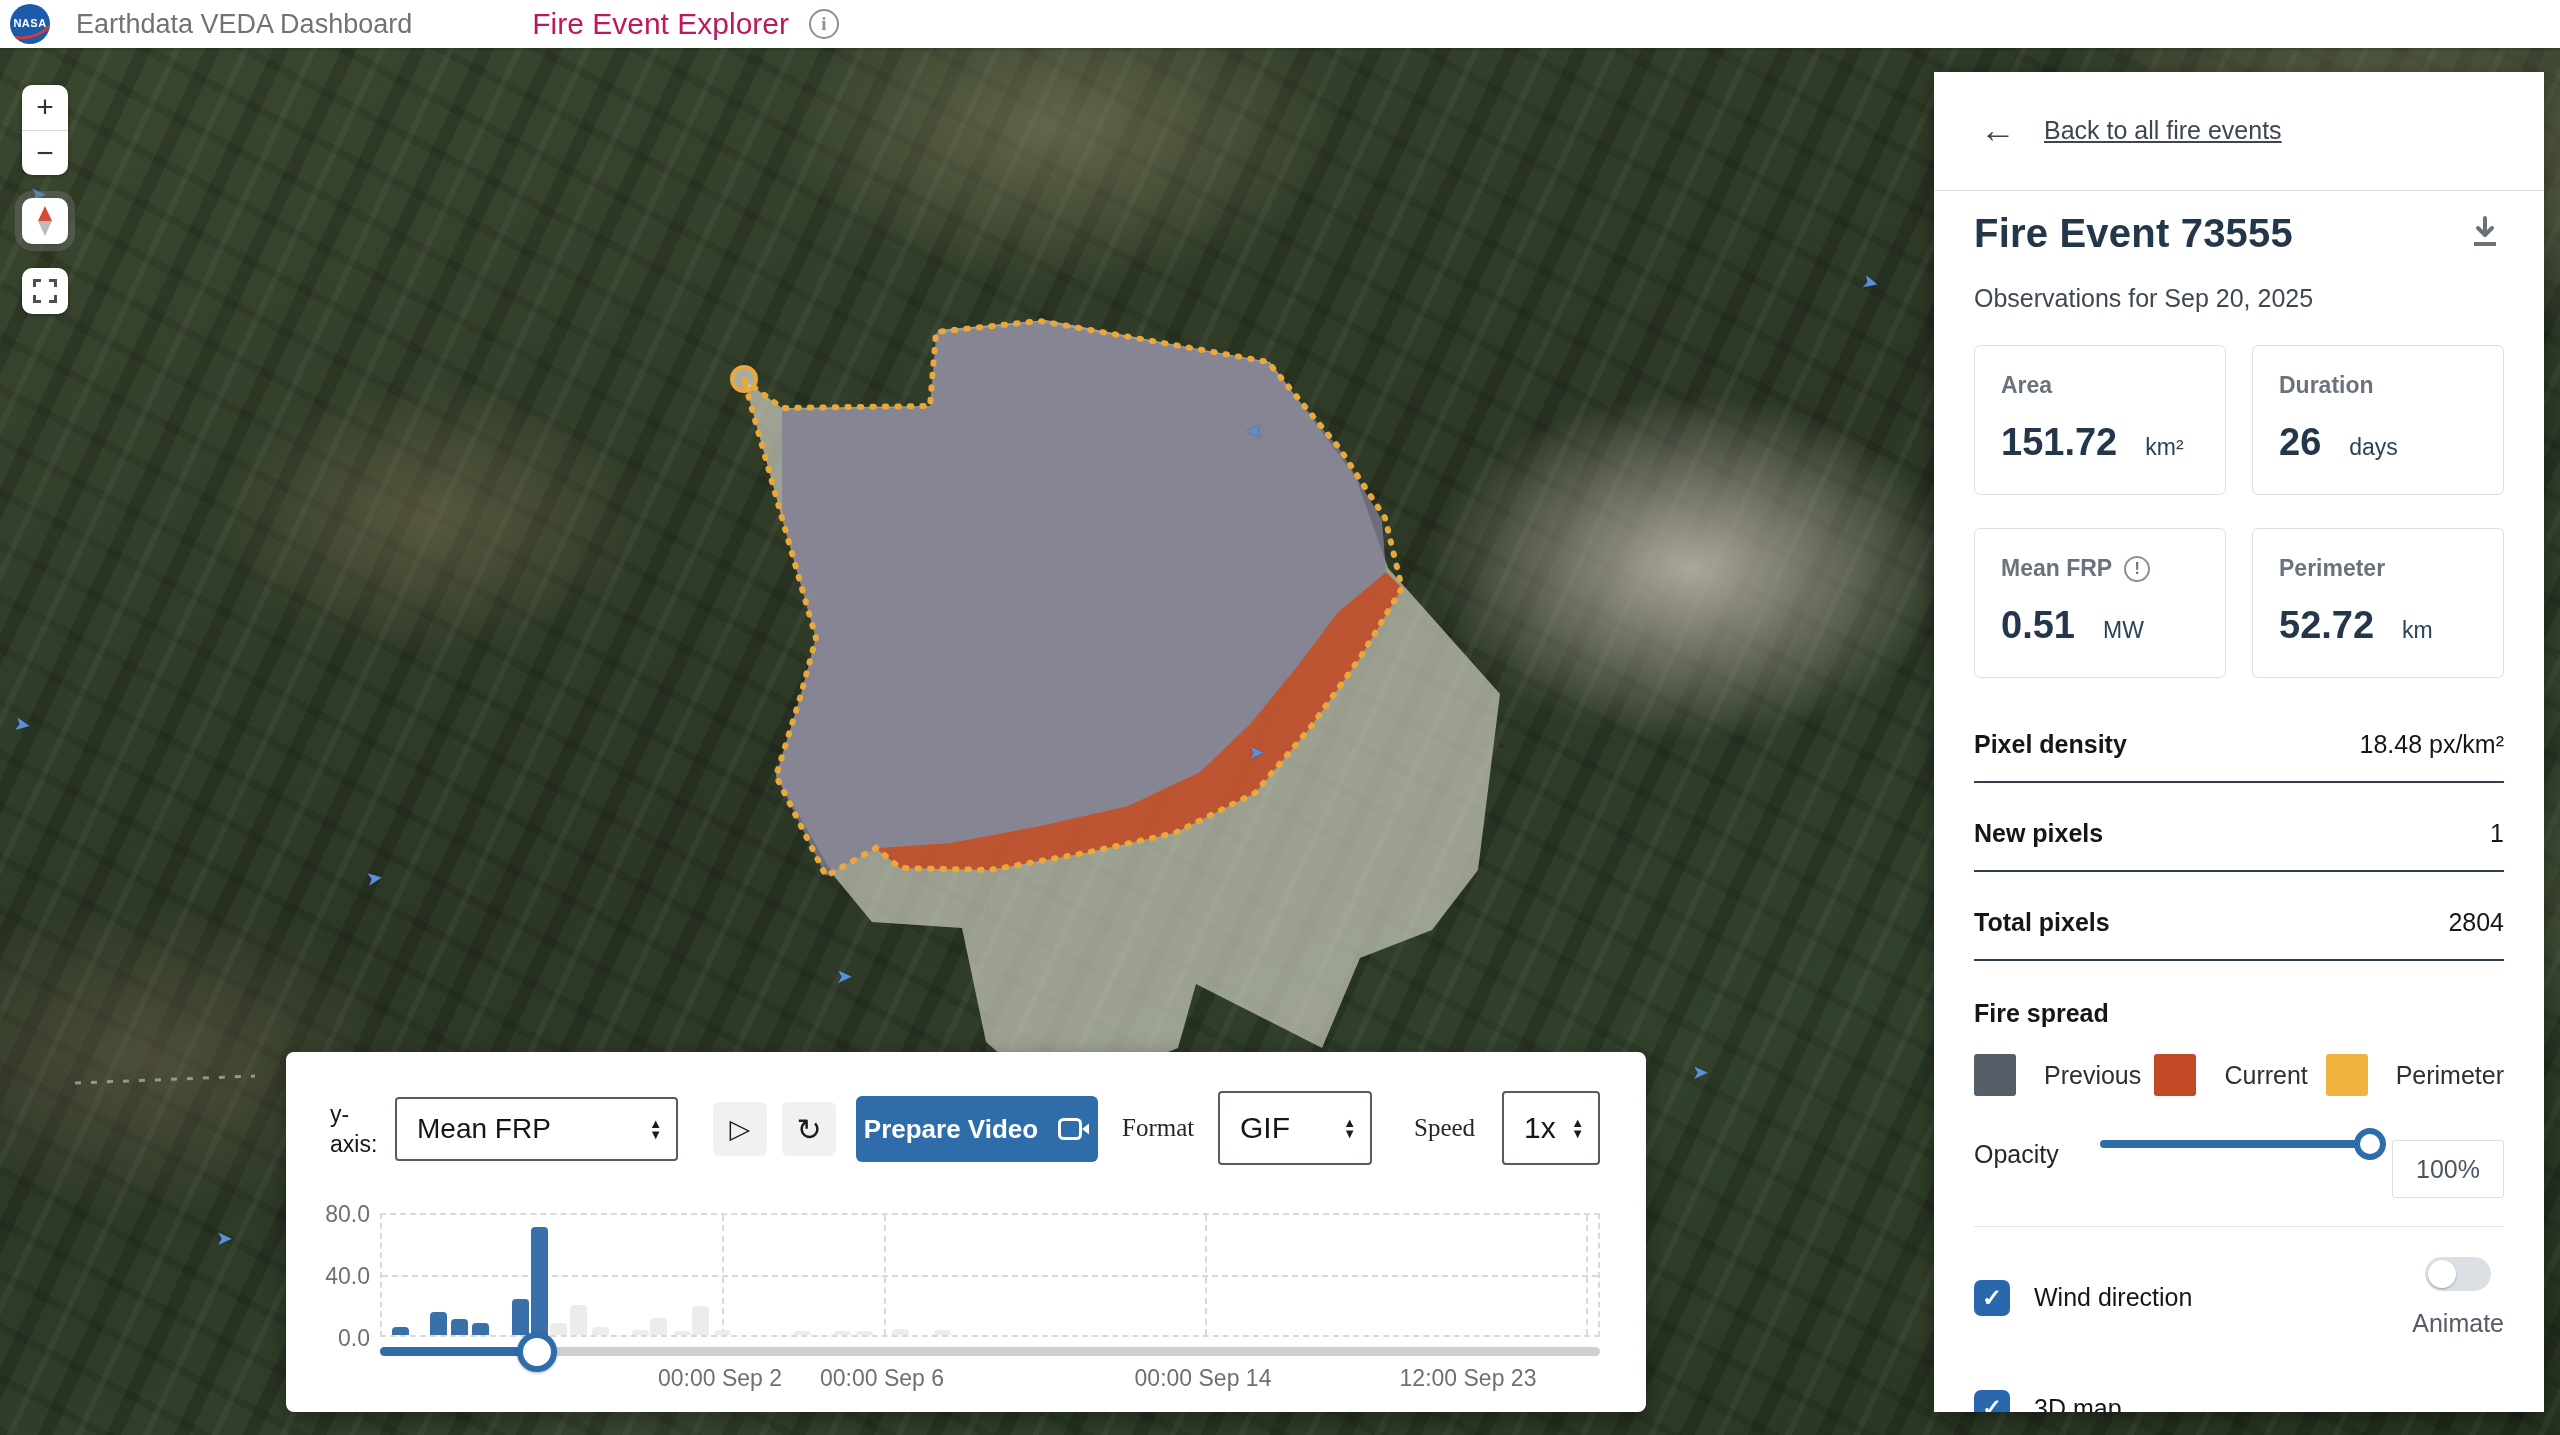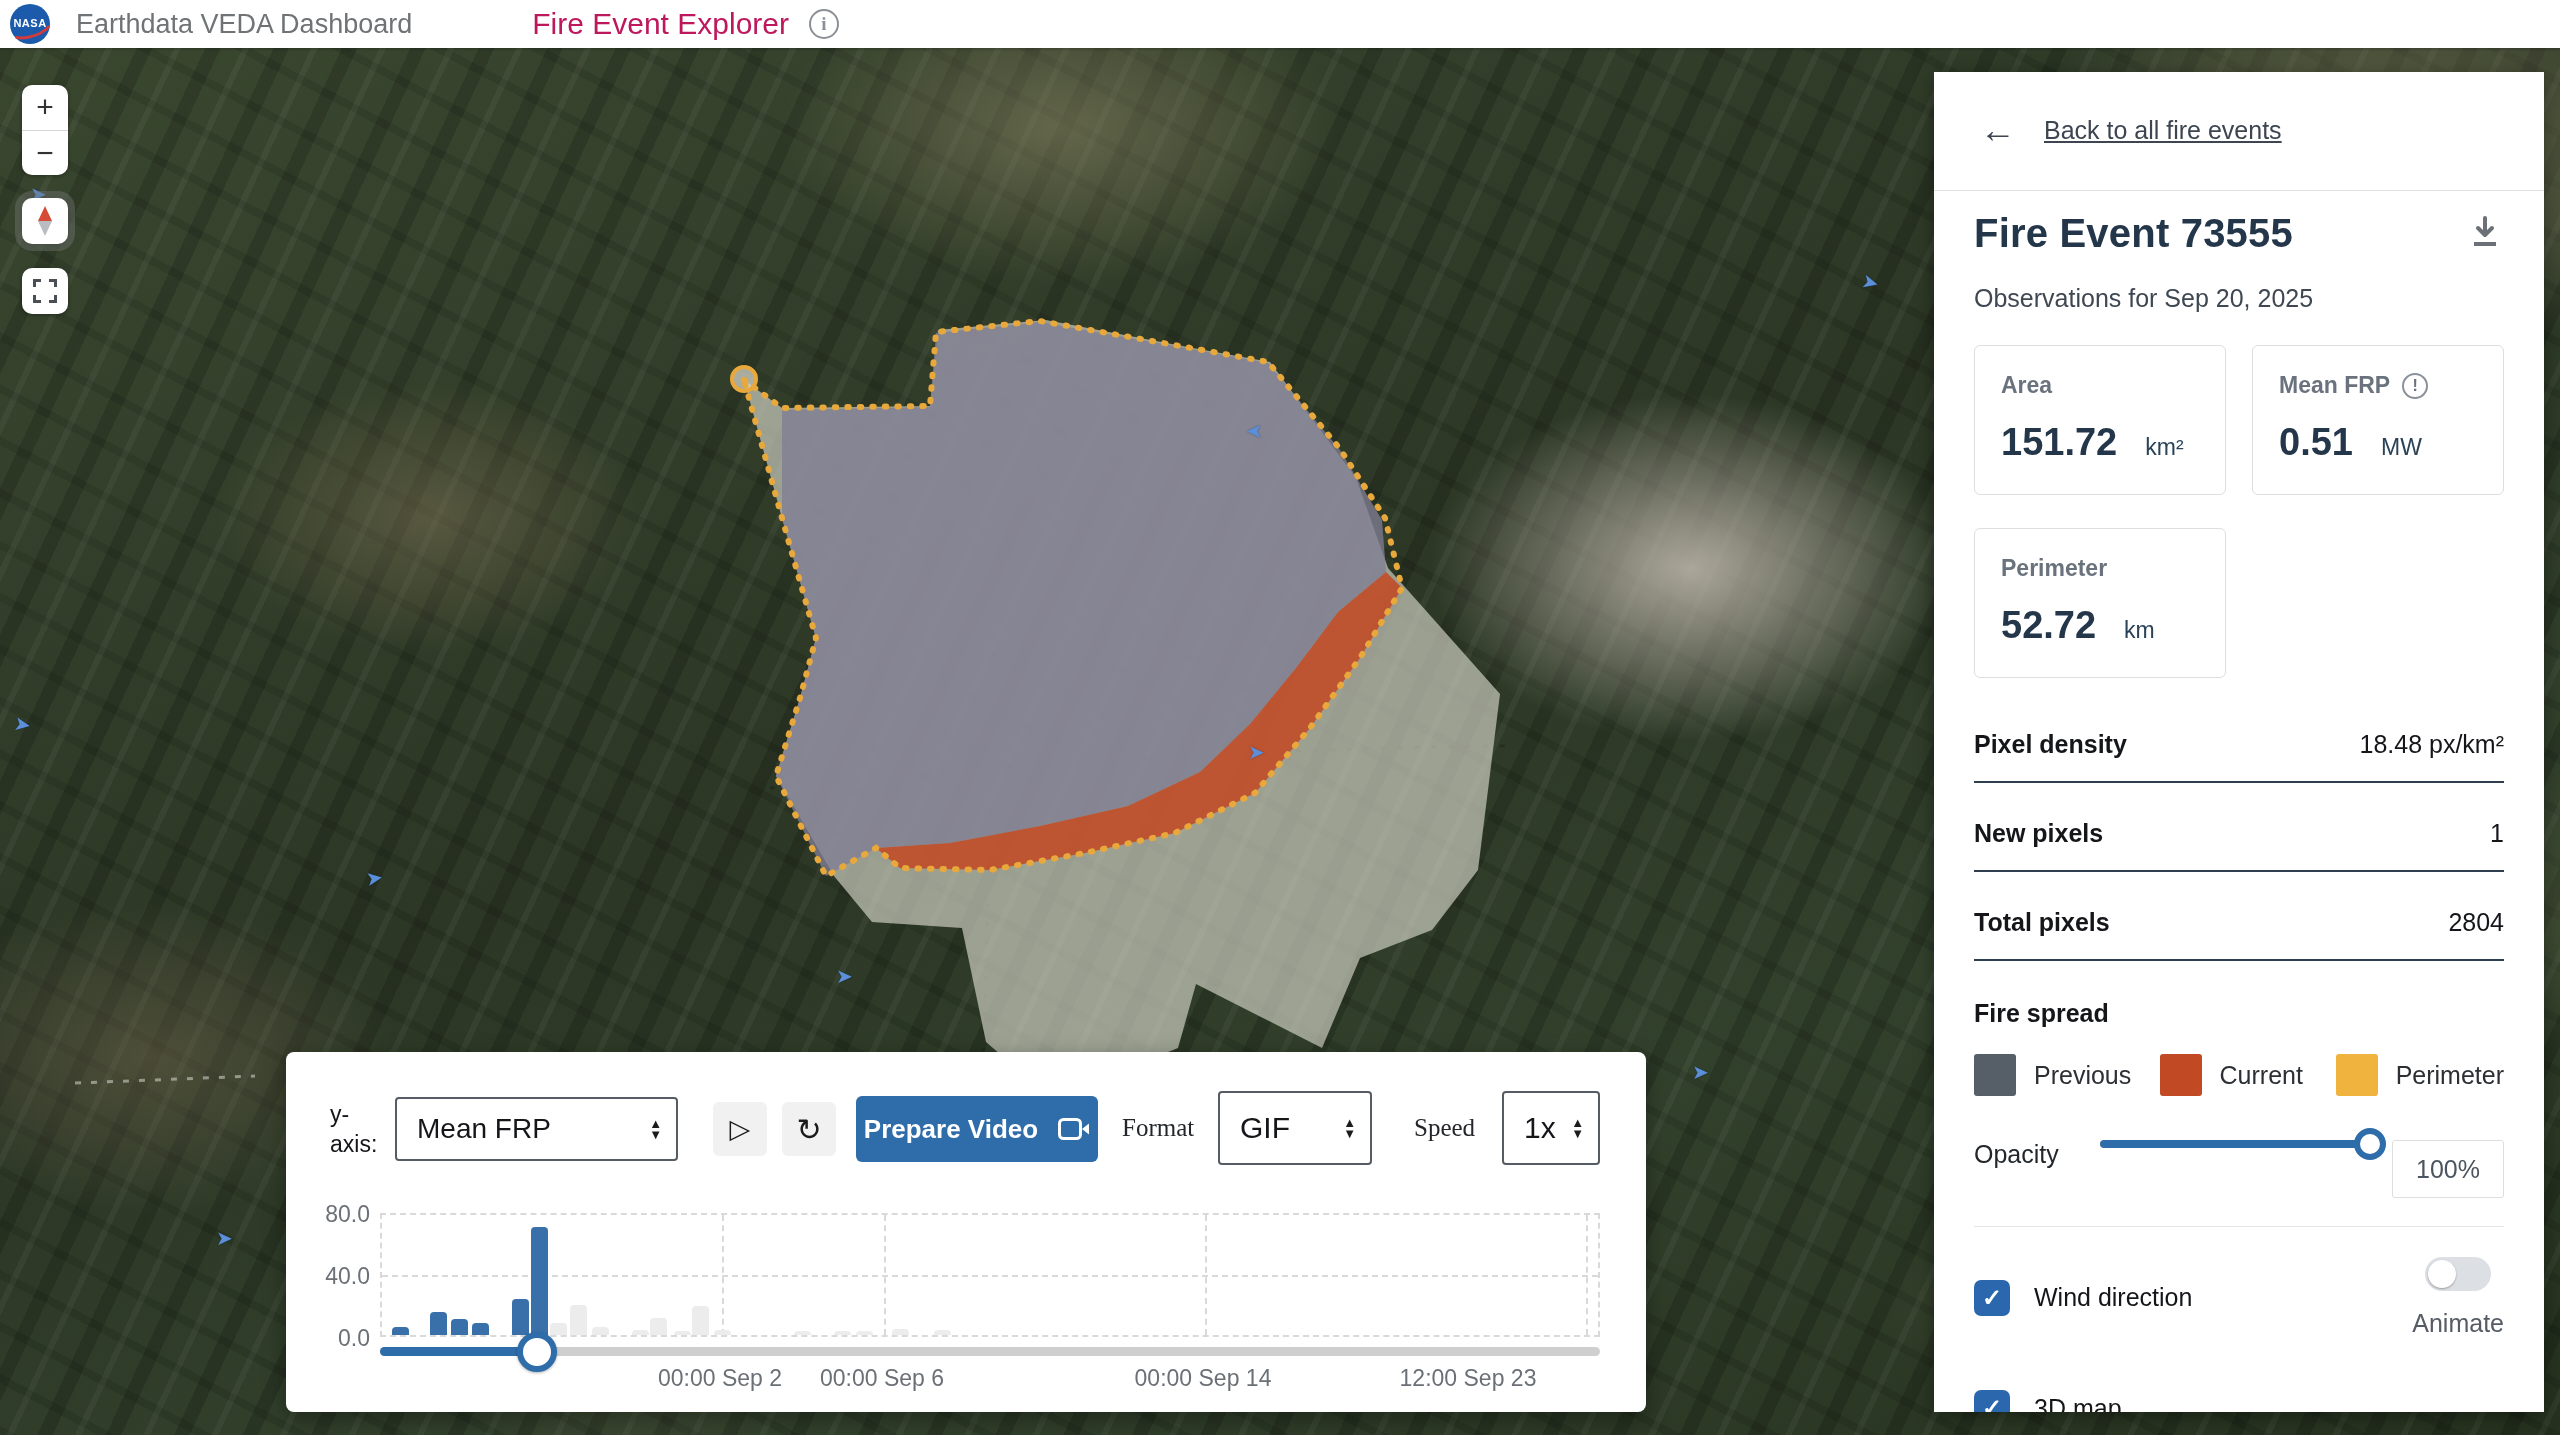--- a/index.html
+++ b/index.html
@@ -97,21 +97,21 @@
                display:flex; align-items:center; justify-content:center; }
   .card-value-row { margin-top:22px; display:flex; align-items:baseline; gap:28px; }
   .card-value { font-size:38px; font-weight:bold; color:#24364a; }
   .card-unit { font-size:23px; color:#2b4257; }
   .stat-rows { margin-top:16px; }
   .stat-row { display:flex; justify-content:space-between; align-items:baseline; padding:36px 0 22px; border-bottom:2px solid #2f3e4f; }
   .stat-label { font-size:25px; font-weight:bold; color:#15161a; }
   .stat-value { font-size:25px; color:#15161a; }
   .fs-heading { margin-top:38px; font-size:25px; font-weight:bold; color:#15161a; }
   .legend { margin-top:26px; display:flex; align-items:center; }
-  .legend-item { display:flex; align-items:center; gap:18px; }
+  .legend-item { display:flex; align-items:center; gap:28px; }
   .swatch { width:42px; height:42px; border-radius:3px; }
   .legend-label { font-size:25px; color:#2c2f33; }
   .opacity-row { margin-top:44px; display:flex; }
   .opacity-label { font-size:25px; color:#23272b; width:118px; }
   .op-track { position:relative; flex:1; height:8px; background:#2e6da9; border-radius:4px; margin:0 14px 0 8px; }
   .op-handle { position:absolute; top:50%; width:32px; height:32px; background:#fff; border:6px solid #2e6da9; border-radius:50%;
                transform:translate(-50%,-50%); cursor:grab; }
   .op-value { width:112px; height:58px; border:1px solid #dcdee0; border-radius:3px; display:flex; align-items:center; justify-content:center;
               font-size:25px; color:#4b5560; }
   .light-divider { height:1px; background:#e3e5e7; margin-top:28px; }
@@ -303,20 +303,29 @@
         <div class="card-label-row">
             <span class="card-label">Area</span>
           </div>
         <div class="card-value-row">
           <span class="card-value">151.72</span>
           <span class="card-unit">km²</span>
         </div>
       </div>
       <div class="card">
         <div class="card-label-row">
+            <span class="card-label">Duration</span>
+          </div>
+        <div class="card-value-row">
+          <span class="card-value">26</span>
+          <span class="card-unit">days</span>
+        </div>
+      </div>
+      <div class="card">
+        <div class="card-label-row">
           <span class="card-label">Mean FRP</span>
           <span class="card-info">!</span>
         </div>
         <div class="card-value-row">
           <span class="card-value">0.51</span>
           <span class="card-unit">MW</span>
         </div>
       </div>
       <div class="card">
         <div class="card-label-row">

